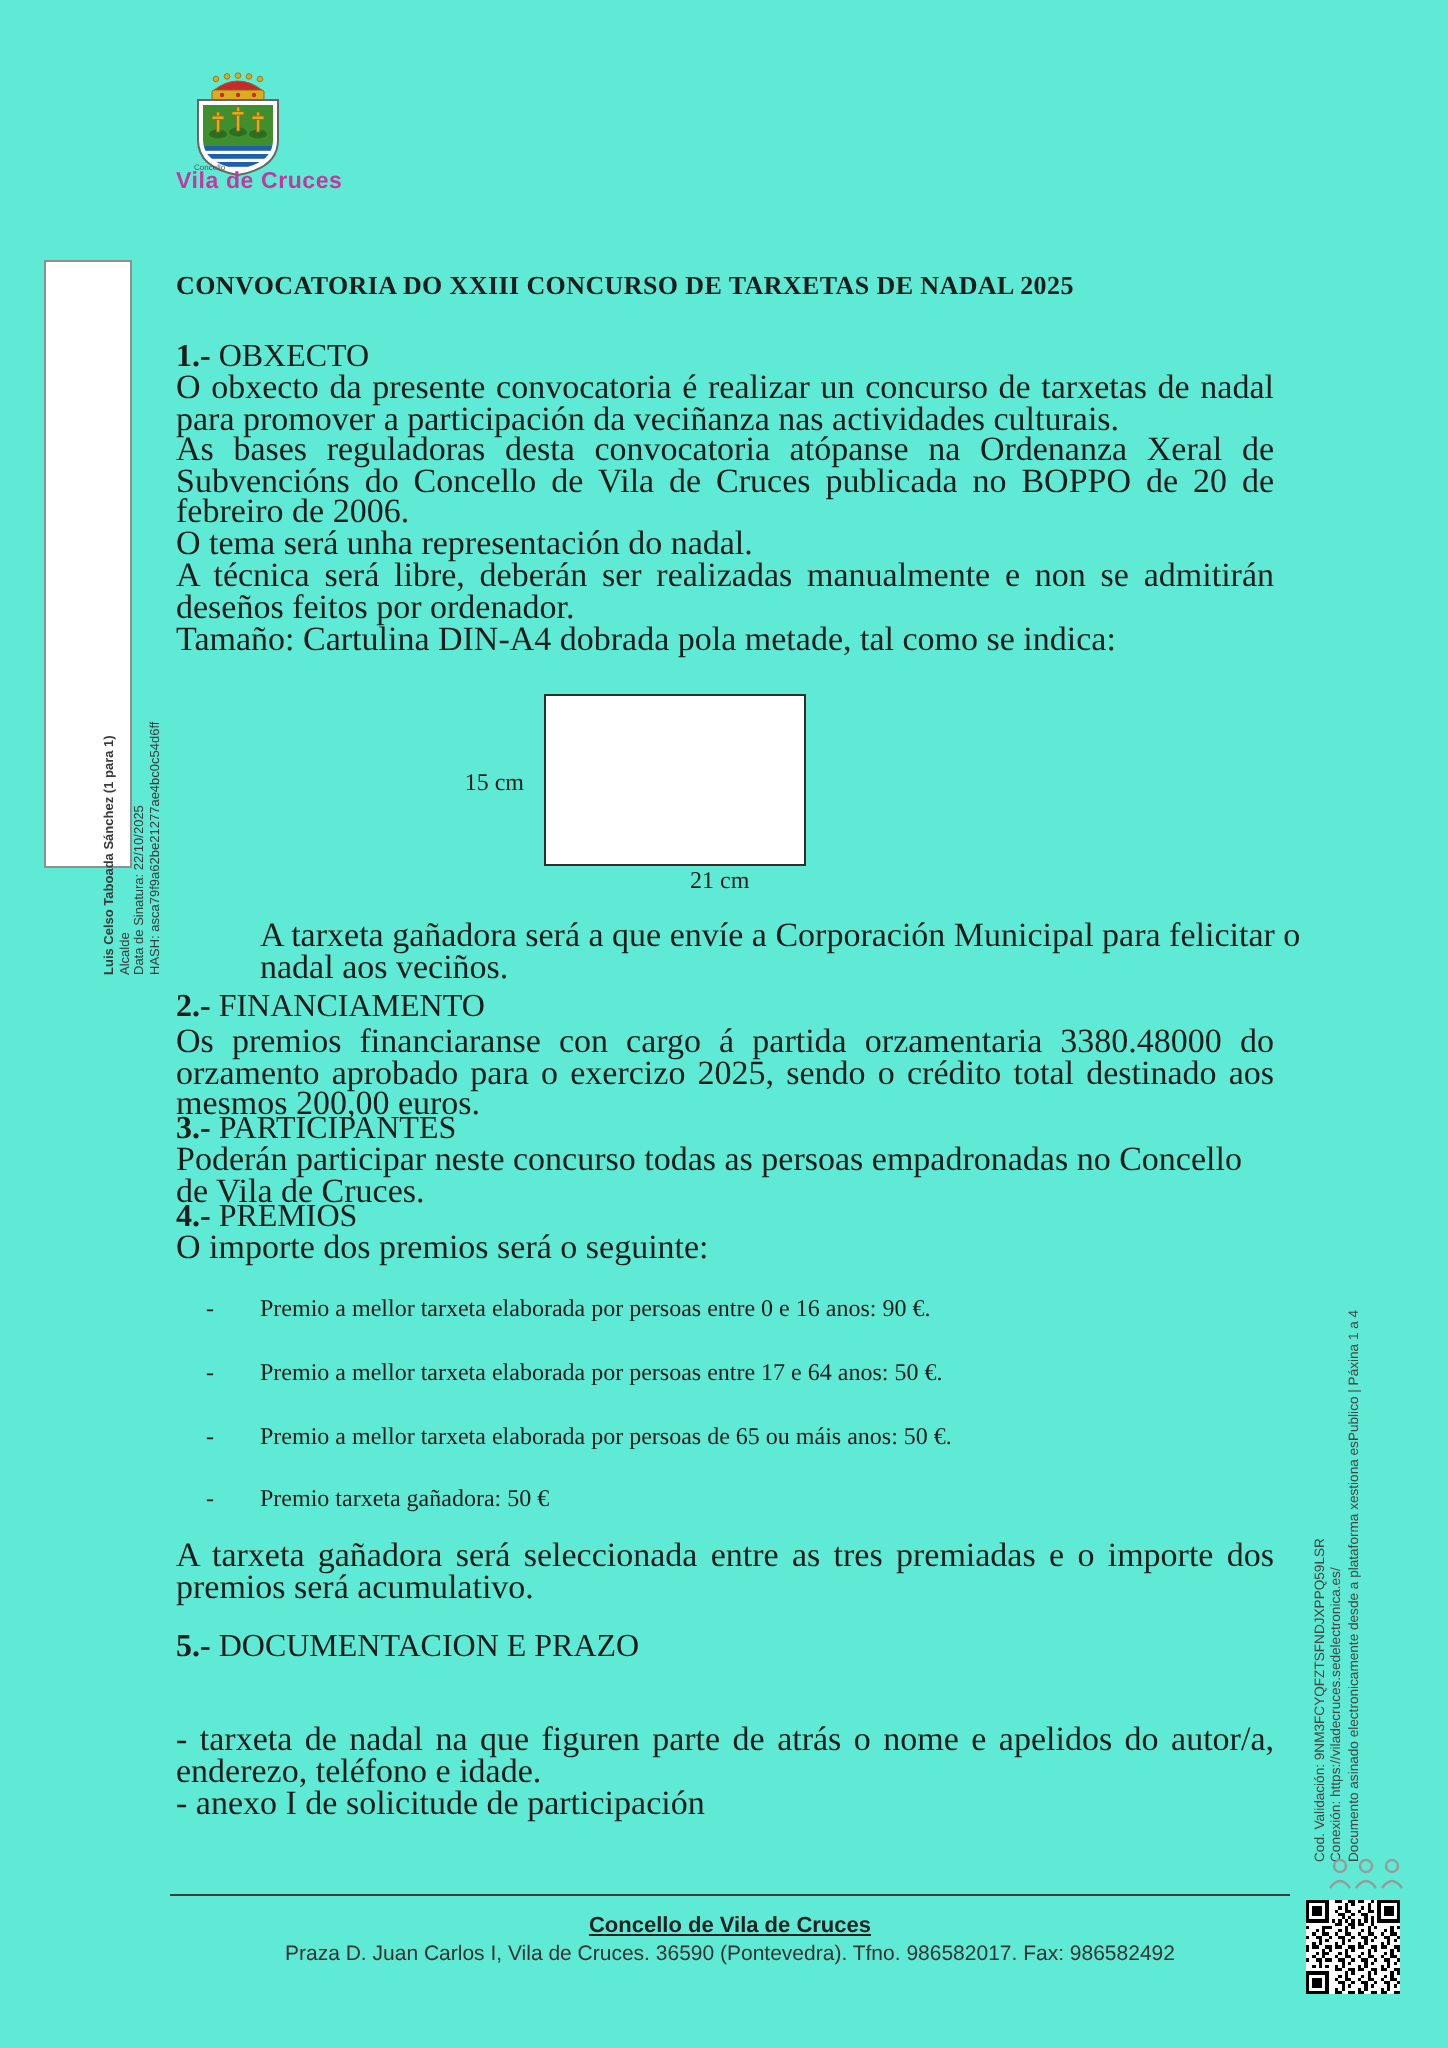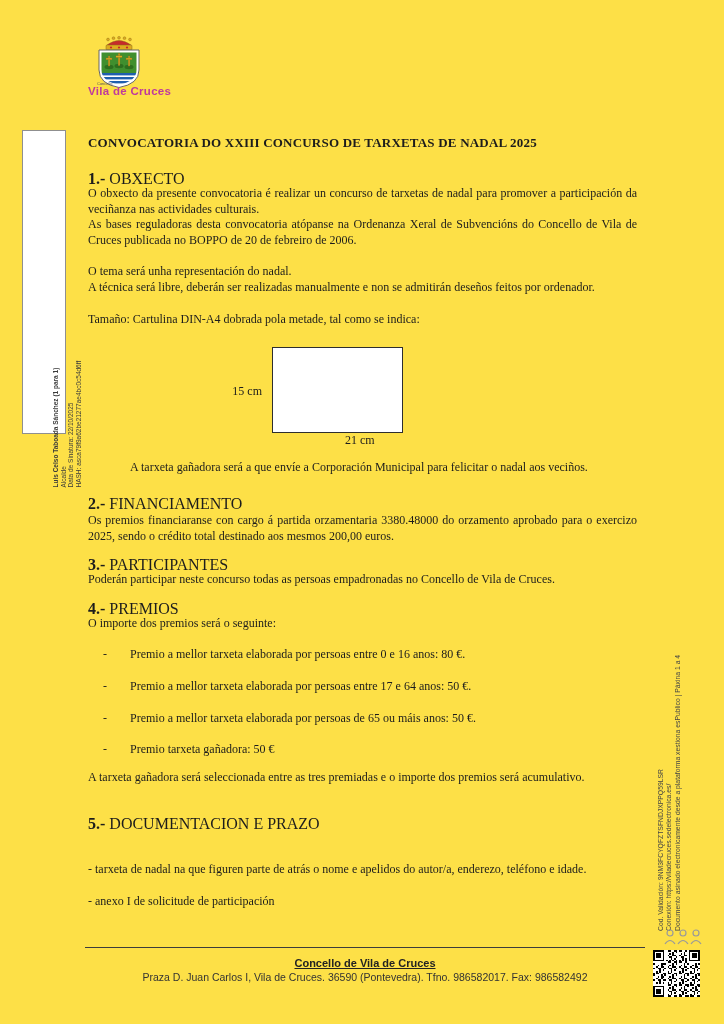--- a/index.html
+++ b/index.html
@@ -1,24 +1,24 @@
 <!DOCTYPE html>
 <html><head>
 <meta charset="utf-8">
 <style>
   html,body { margin:0; padding:0; background:#ffffff; }
   .page {
-    position:relative; width:724px; height:1024px; background:#fde047;
+    position:relative; width:724px; height:1024px; background:#5eead4;
     font-family:"Liberation Serif", serif; color:#1c1c1c; overflow:hidden;
   }
   .main { position:absolute; left:88px; top:0; width:549px; height:825px; }
   .doc-title { position:absolute; font-weight:bold; font-size:13px; letter-spacing:0.2px; }
   .sec-head { position:absolute; font-size:16px; }
   .sec-head b { margin-right:4px; }
-  .para { position:absolute; font-size:12px; line-height:15.5px; width:549px; margin:0; }
+  .para { position:absolute; font-size:17px; line-height:15.5px; width:549px; margin:0; }
   .just { text-align:justify; }
   .bullet-row { position:absolute; font-size:12px; line-height:15.5px; }
   .bullet-dash { position:absolute; left:15px; top:0; }
   .bullet-text { position:absolute; left:42px; top:0; width:480px; white-space:nowrap; }
   .fold-rect { position:absolute; border:1.3px solid #2e2e2e; background:#fff; }
   .dim-label { position:absolute; font-size:12px; }
   .left-sign-box { position:absolute; left:22px; top:130px; width:42px; height:302px; border:1px solid #8f8f8f; background:#fff; }
   .rot-block {
     position:absolute; transform:rotate(-90deg);
     font-family:"Liberation Sans", sans-serif; color:#3a3a3a;
@@ -125,21 +125,21 @@
     </div>
     <p class="para" style="top:572px;">Poderán participar neste concurso todas as persoas empadronadas no Concello de Vila de Cruces.</p>
 
     <div class="sec-head" style="top:600px;">
       <b>4.-</b><span>PREMIOS</span>
     </div>
     <p class="para" style="top:616px;">O importe dos premios será o seguinte:</p>
 
     <div class="bullet-row" style="top:647px; width:549px;">
       <span class="bullet-dash">-</span>
-      <span class="bullet-text">Premio a mellor tarxeta elaborada por persoas entre 0 e 16 anos: 80 €.</span>
+      <span class="bullet-text">Premio a mellor tarxeta elaborada por persoas entre 0 e 16 anos: 90 €.</span>
     </div>
     <div class="bullet-row" style="top:679px; width:549px;">
       <span class="bullet-dash">-</span>
       <span class="bullet-text">Premio a mellor tarxeta elaborada por persoas entre 17 e 64 anos: 50 €.</span>
     </div>
     <div class="bullet-row" style="top:711px; width:549px;">
       <span class="bullet-dash">-</span>
       <span class="bullet-text">Premio a mellor tarxeta elaborada por persoas de 65 ou máis anos: 50 €.</span>
     </div>
     <div class="bullet-row" style="top:742px; width:549px;">

